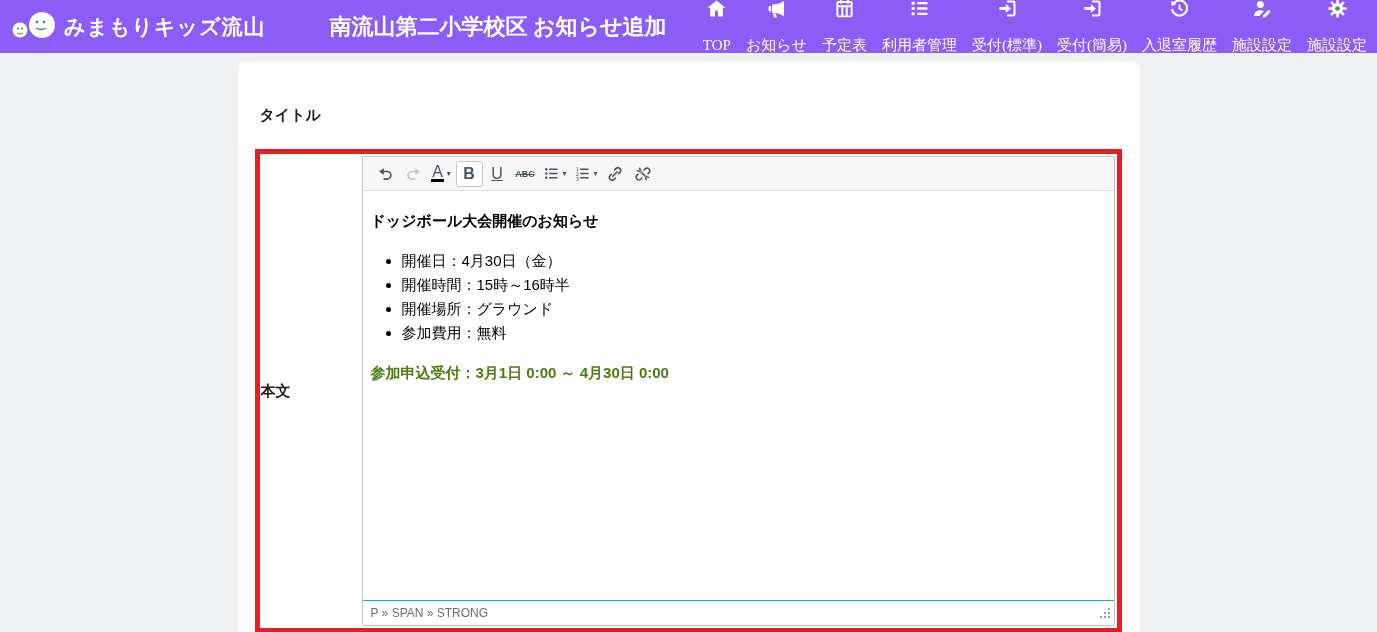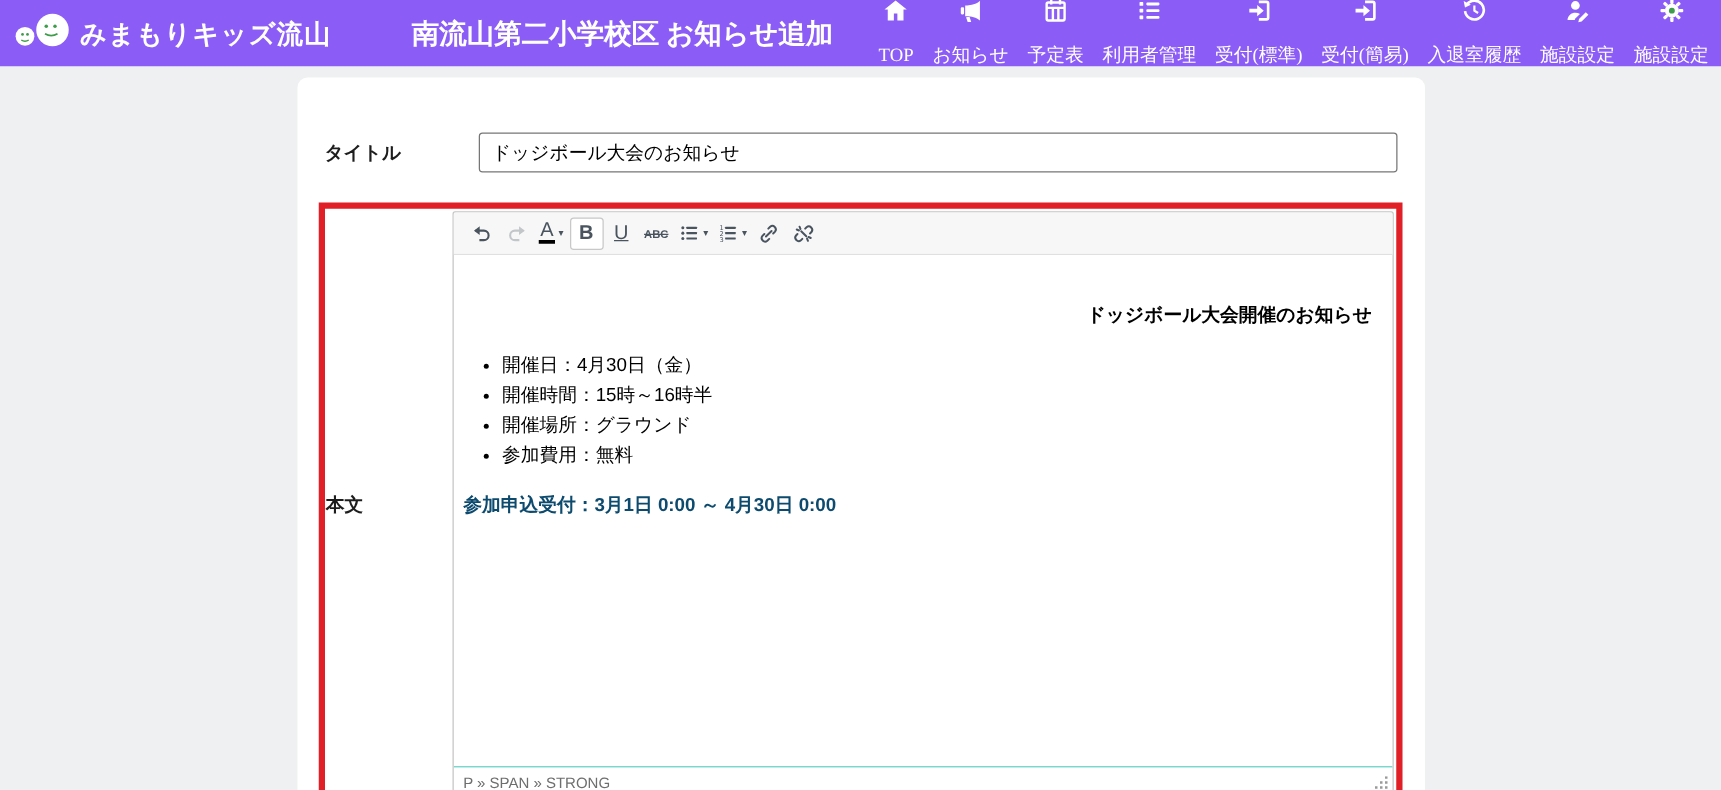--- a/index.html
+++ b/index.html
@@ -51,25 +51,25 @@
   .tb-btn svg { display:block; }
   .glyph-a { font-size:16px; line-height:14px; border-bottom:3px solid #000;
     padding:0 1px 0 1px; }
   .glyph-b { font-size:16px; font-weight:bold; }
   .glyph-u { font-size:16px; text-decoration:underline; }
   .glyph-abe { font-size:9px; font-weight:bold; text-decoration:line-through; letter-spacing:0;text-align:right; }
   .caret { font-size:8px; color:#49545f; margin-left:3px; }
 
   .editor-content { flex:1; overflow:hidden; padding:7px 16px 8px 8px; font-size:15px;
     color:#000; line-height:25px; }
-  .editor-content .h-line { font-weight:bold; margin:29px 0 0;text-align:right; }
+  .editor-content .h-line { font-weight:bold; margin:10px 0 0; }
   .editor-content .para { margin:11px 0 0; }
   .editor-content ul { margin:16px 0 0; padding-left:31px; }
   .editor-content li { margin:0 0 0; line-height:24px; }
-  .editor-content .red-line { margin:15px 0 0; font-weight:bold; color:#0c4a6e; }
+  .editor-content .red-line { margin:15px 0 0; font-weight:bold; color:#4d7c0f; }
 
   .editor-statusbar { height:25px; flex:none; border-top:1px solid #14b8a6;
     display:flex; align-items:center; padding:0 8px; font-size:12px; color:#6e6e6e;
     position:relative; border-radius:0 0 2px 2px; }
   .resize-grip { position:absolute; right:3px; bottom:3px; cursor:se-resize; }
 </style>
 </head>
 <body>
 
 <header class="topbar">
@@ -191,21 +191,20 @@
     </div>
   </nav>
 
 </header>
 
 <main>
   <div class="card">
 
     <div class="title-row">
       <div class="form-label">タイトル</div>
-      <input class="title-input" type="text" value="ドッジボール大会のお知らせ" style="">
     </div>
 
     <div class="red-box">
       <div class="body-label-col">
         <div class="form-label">本文</div>
       </div>
 
       <div class="editor-col">
         <div class="editor">
 

